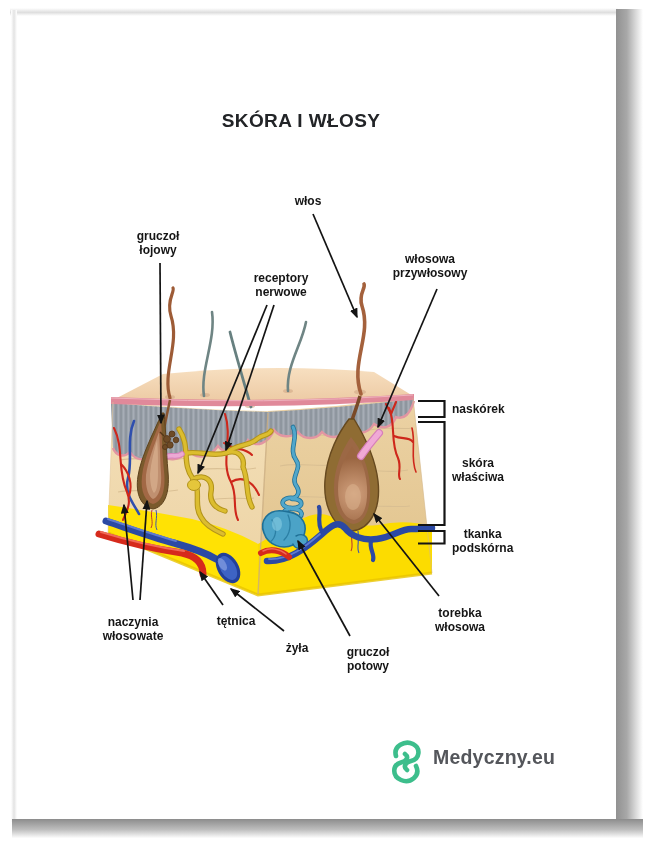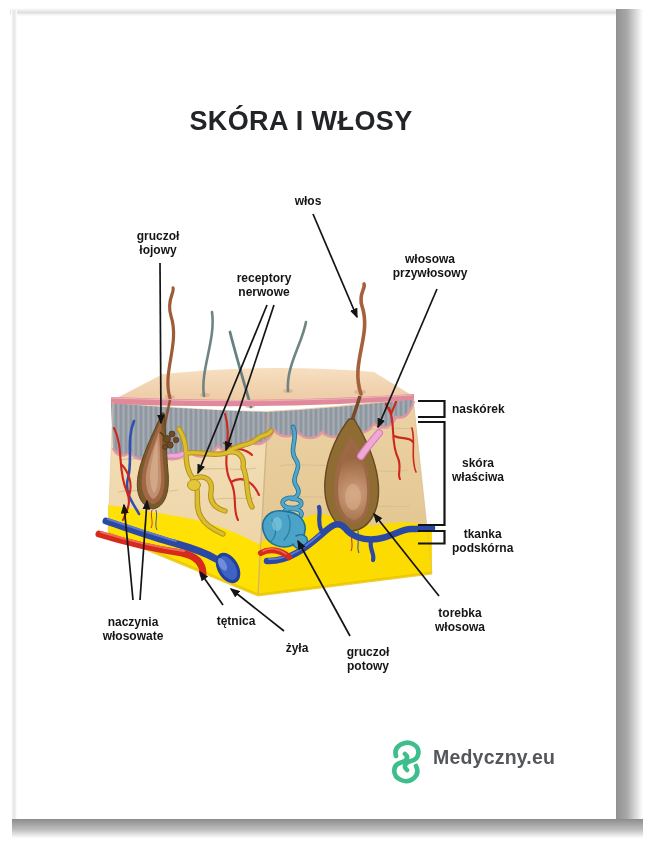--- a/index.html
+++ b/index.html
@@ -7,21 +7,21 @@
           font-family:"Liberation Sans",sans-serif;}
   .shadow-right{position:absolute;left:616px;top:9px;width:27px;height:827px;
     background:linear-gradient(to right,#919191 0%,#a8a8a8 40%,#dcdcdc 75%,#fff 100%);}
   .shadow-bottom{position:absolute;left:12px;top:819px;width:631px;height:19px;
     background:linear-gradient(to bottom,#8c8c8c 0%,#bdbdbd 55%,#fdfdfd 100%);}
   .shadow-top{position:absolute;left:10px;top:8px;width:608px;height:8px;
     background:linear-gradient(to bottom,#fff 0%,#dedede 55%,#fff 100%);}
   .shadow-left{position:absolute;left:11px;top:10px;width:6px;height:812px;
     background:linear-gradient(to right,#fff 0%,#e3e3e3 50%,#fff 100%);}
   .page-title{position:absolute;left:301px;top:121px;transform:translate(-50%,-50%);
-    font-size:27px;font-weight:bold;letter-spacing:.4px;color:#222427;white-space:nowrap;}
+    font-size:19px;font-weight:bold;letter-spacing:.4px;color:#222427;white-space:nowrap;}
   .art{position:absolute;left:0;top:0;}
   .lbl{position:absolute;transform:translate(-50%,-50%);text-align:center;
     white-space:pre-line;font-size:12px;font-weight:bold;color:#151515;line-height:1.17;}
   .lbl.side{transform:translate(0,-50%);text-align:center;}
   .logo{position:absolute;left:383px;top:735px;width:230px;height:52px;text-align:right;}
   .logo svg{position:absolute;left:0;top:2px;}
   .logo .brand{position:absolute;left:50px;top:22px;transform:translate(0,-50%);
     font-size:19.5px;font-weight:bold;color:#54565b;letter-spacing:.2px;white-space:nowrap;}
 </style>
 </head>
@@ -255,21 +255,21 @@
   <div class="shadow-top"></div>
   <div class="shadow-left"></div>
   <div class="shadow-right"></div>
   <div class="shadow-bottom"></div>
 
   <div class="page-title">SKÓRA I WŁOSY</div>
 
   <div class="lbl" style="left:308px;top:201px">włos</div>
   <div class="lbl" style="left:158px;top:243px">gruczoł
 łojowy</div>
-  <div class="lbl" style="left:264px;top:285px">receptory
+  <div class="lbl" style="left:281px;top:285px">receptory
 nerwowe</div>
   <div class="lbl" style="left:430px;top:266px">włosowa
 przywłosowy</div>
   <div class="lbl side" style="left:452px;top:409px">naskórek</div>
   <div class="lbl side" style="left:452px;top:541px">tkanka
 podskórna</div>
   <div class="lbl side" style="left:452px;top:470px">skóra
 właściwa</div>
   <div class="lbl" style="left:133px;top:629px">naczynia
 włosowate</div>

